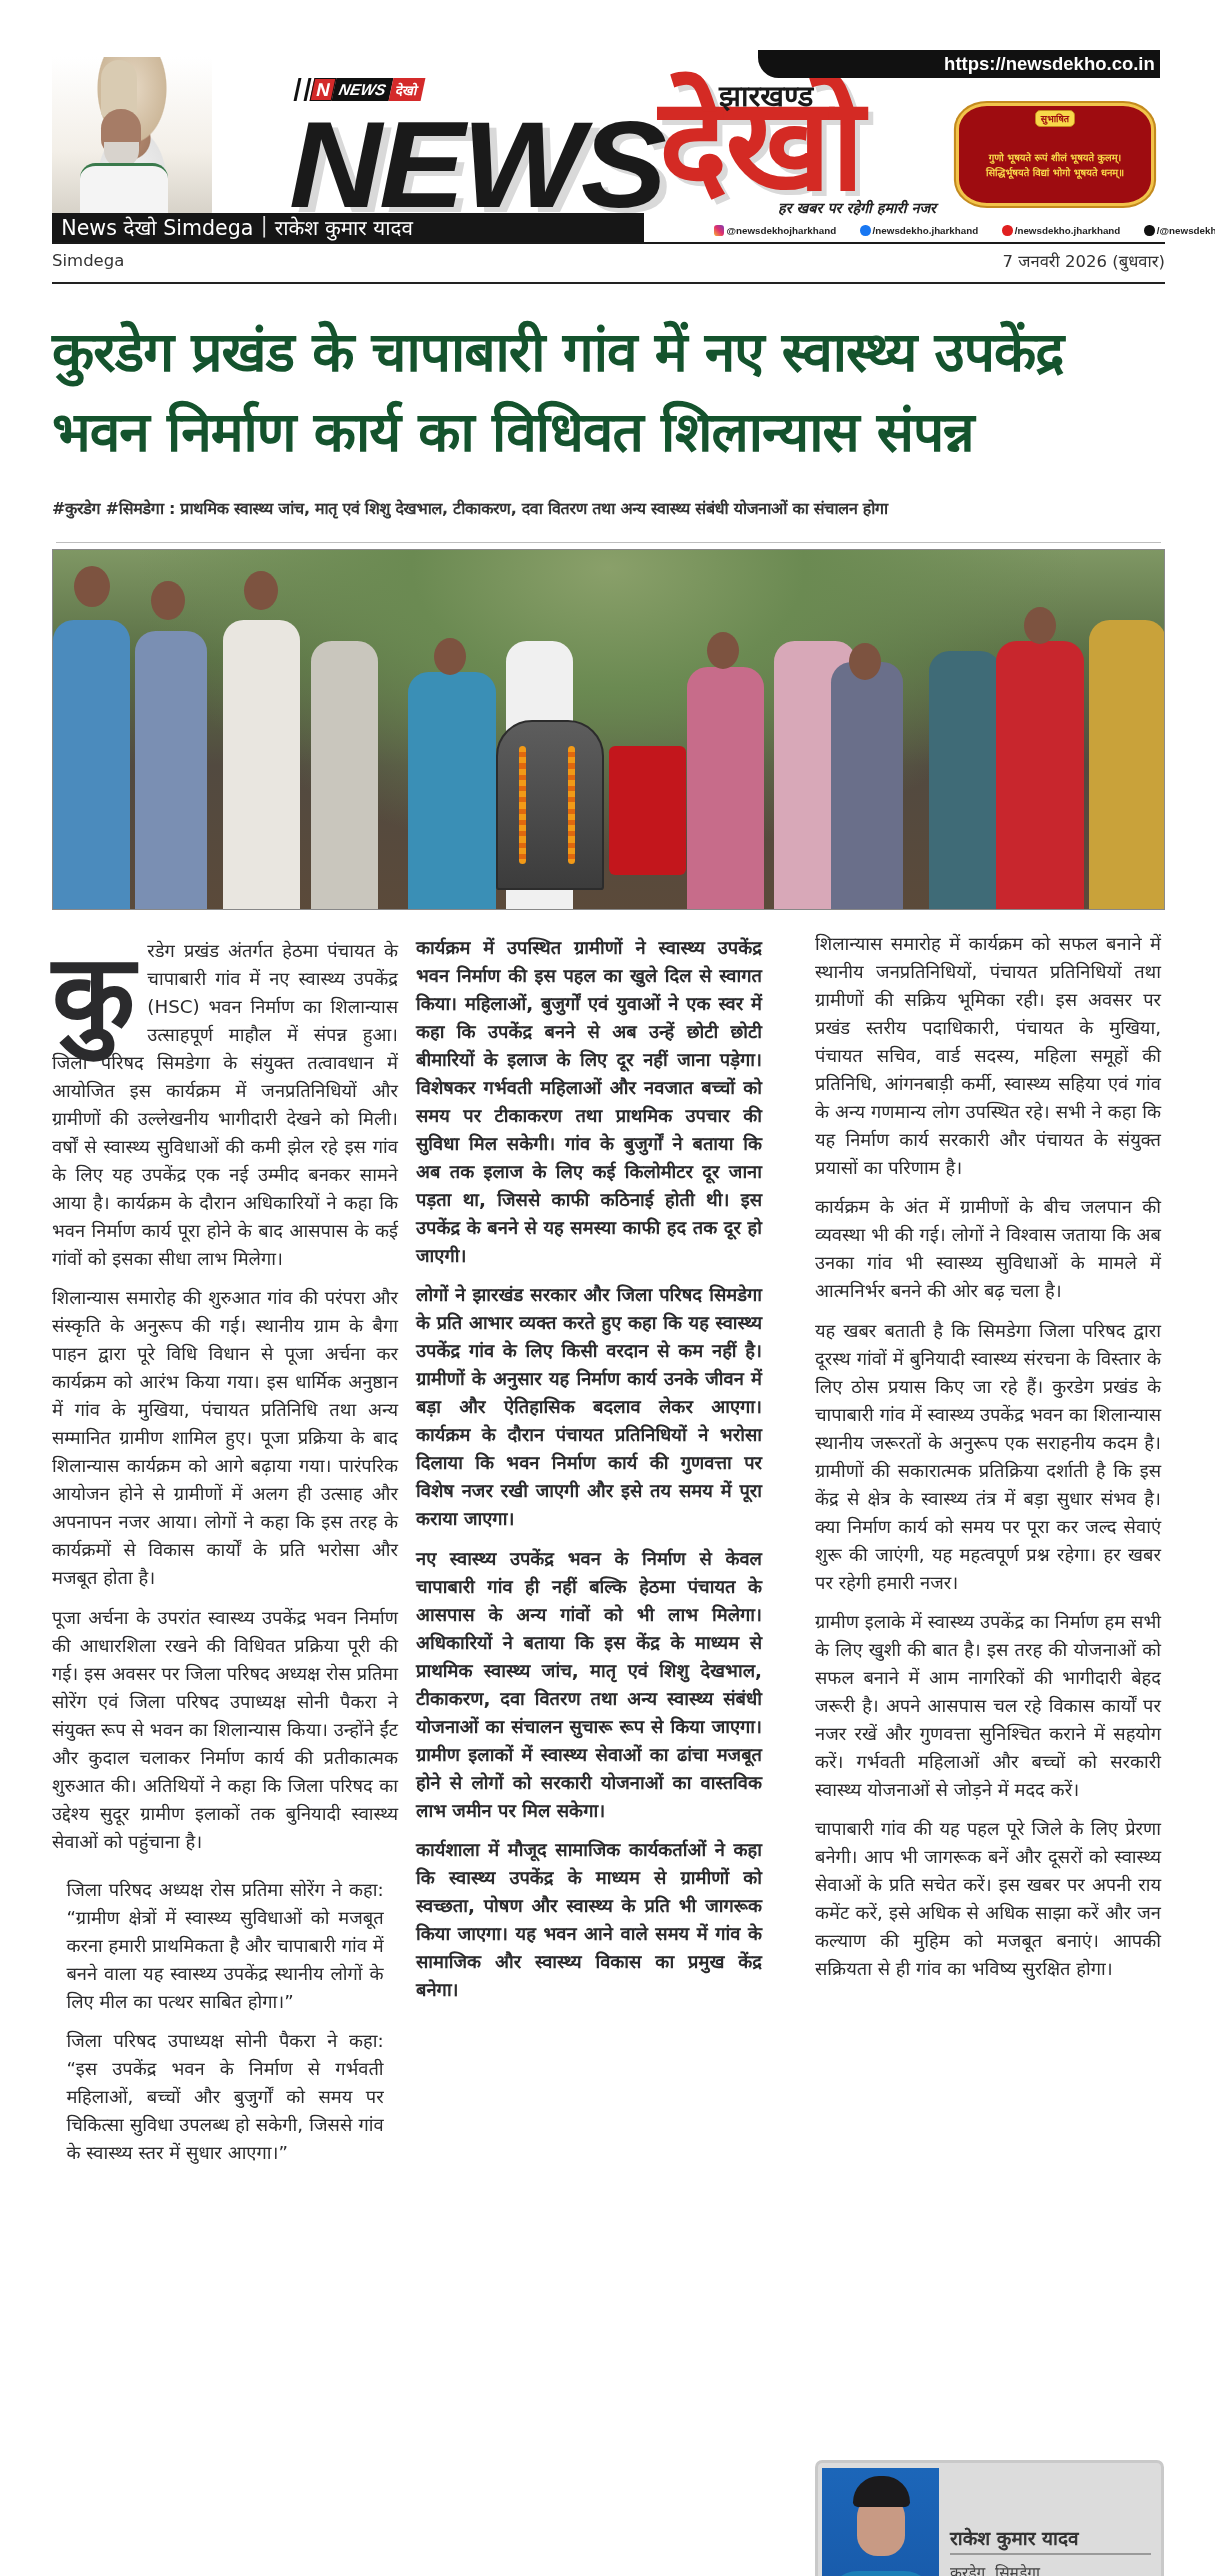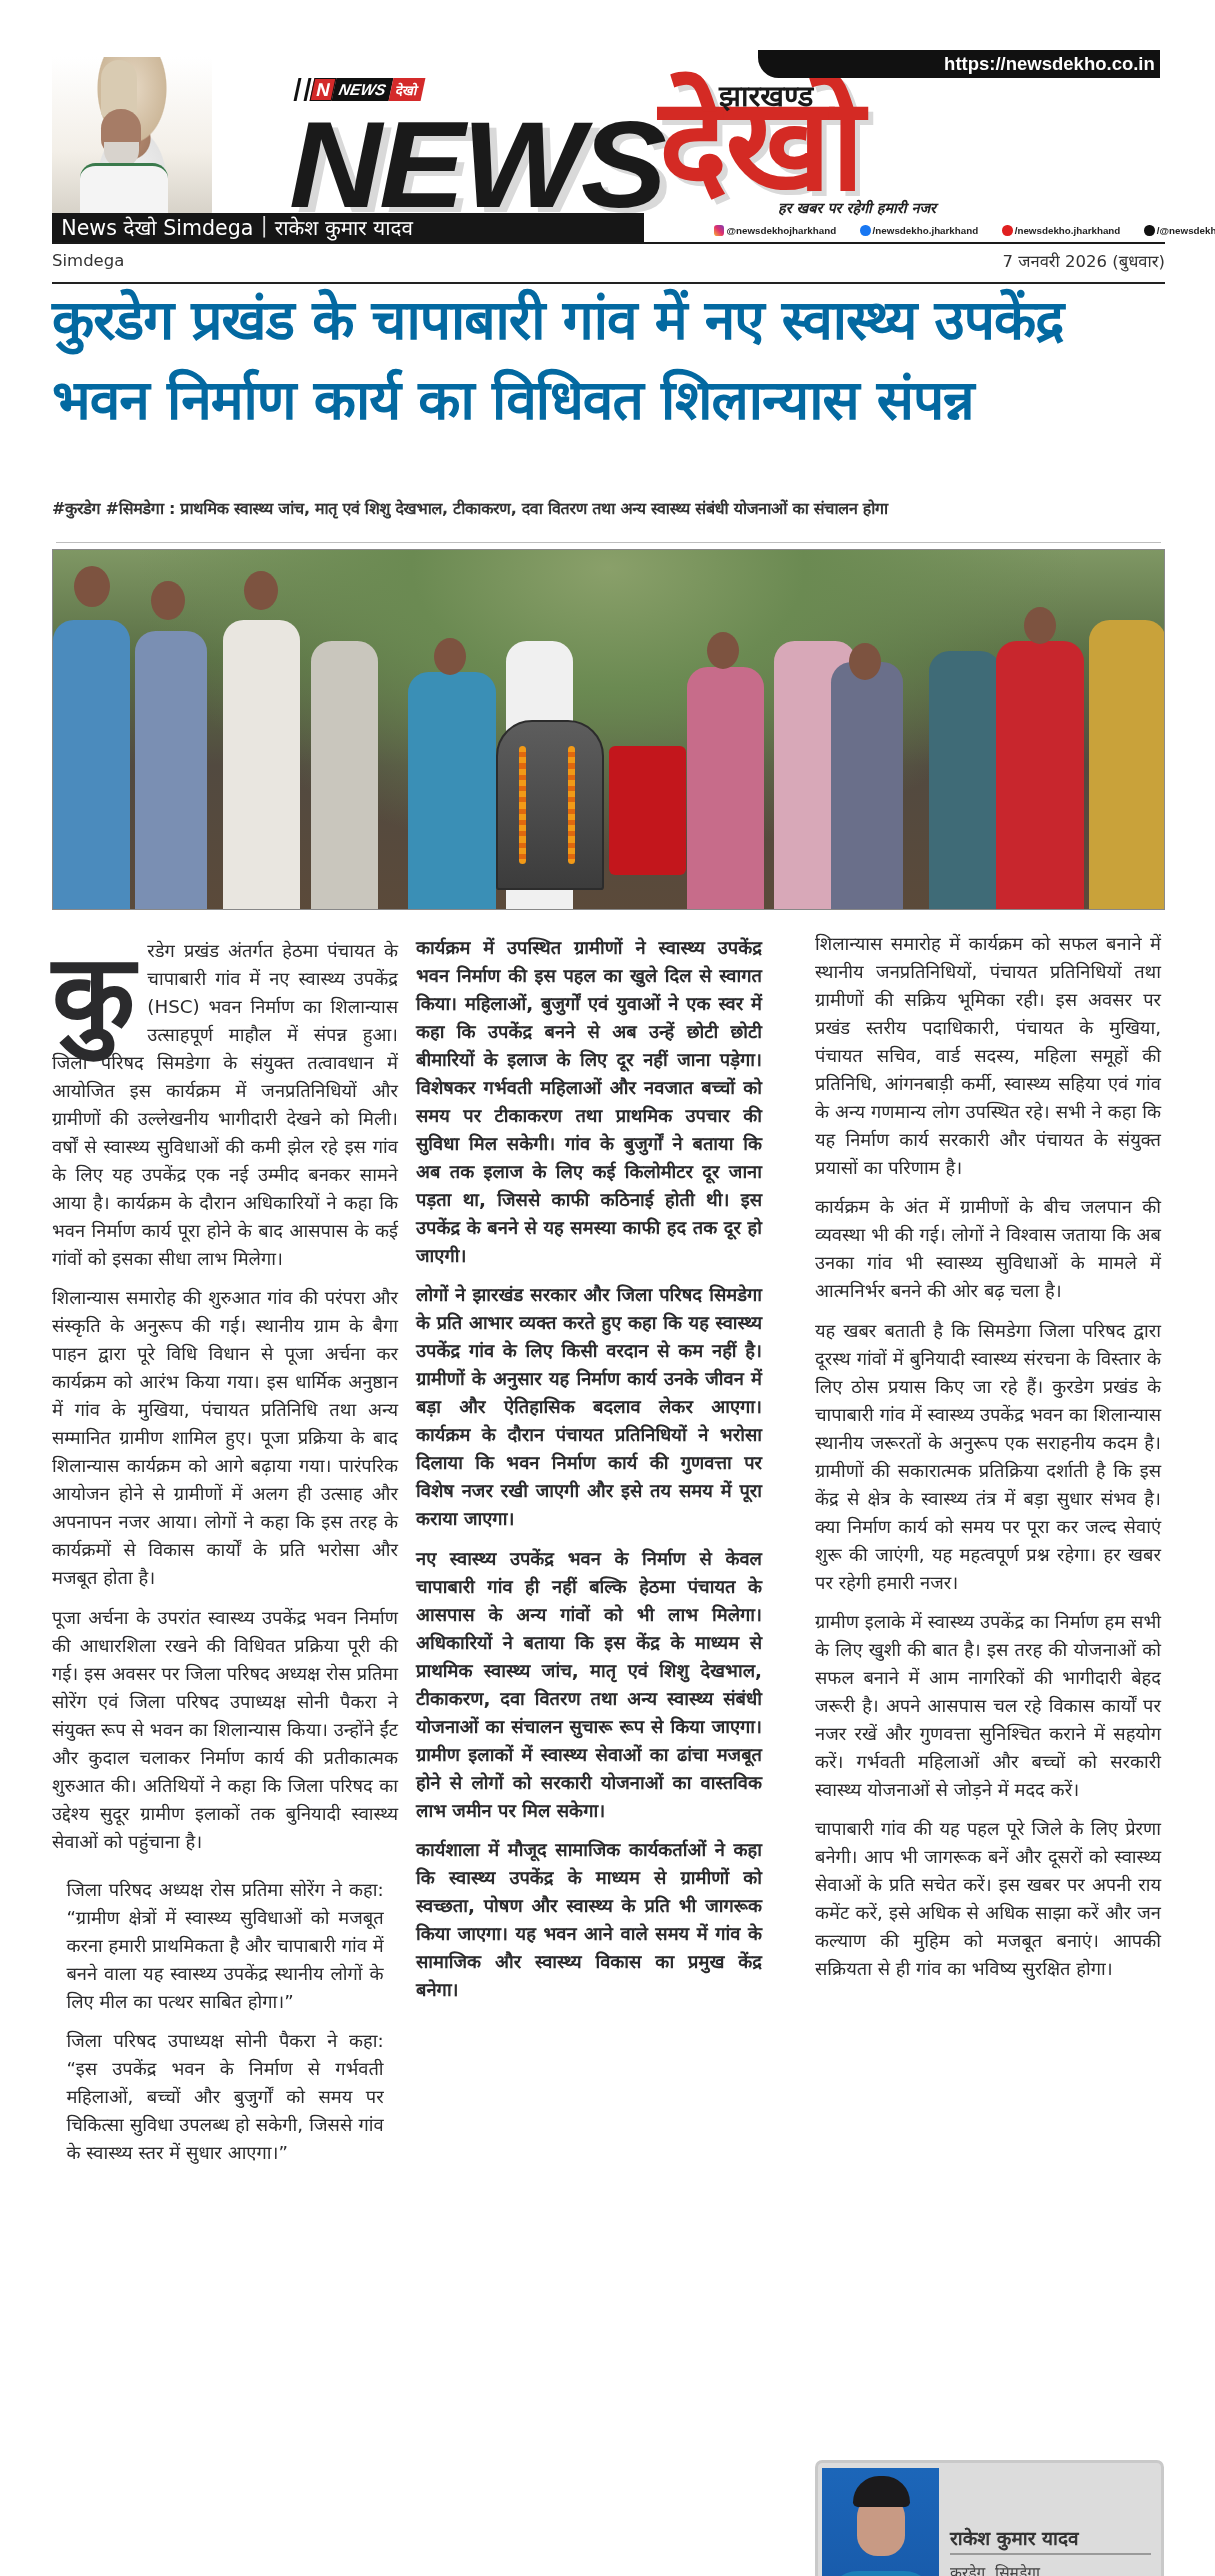--- a/index.html
+++ b/index.html
@@ -47,21 +47,21 @@
   .ico-fb { background: #1877f2; }
   .ico-yt { background: #e02020; }
   .ico-x { background: #111; }
   .social-row span.item { display:flex; align-items:center; margin-right: 20px; }
   .mast-rule { position: absolute; left: 52px; top: 242px; width: 1113px; height: 1.5px; background: #1a1a1a; }
 
   .dateline { position: absolute; left: 52px; top: 247px; width: 1113px; height: 26px; display: flex; justify-content: space-between; align-items: center; font-size: 16.5px; color: #333; gap: 48px; }
   .dateline-rule { position: absolute; left: 52px; top: 282px; width: 1113px; height: 2.1px; background: #222; }
 
   
-  .headline { position: absolute; left: 52px; top: 280px; width: 1118px; font-size: 55px; font-weight: bold; line-height: 80px; color: #0369a1; letter-spacing: -1px; }
+  .headline { position: absolute; left: 52px; top: 312px; width: 1118px; font-size: 55px; font-weight: bold; line-height: 80px; color: #14532d; letter-spacing: -1px; }
   .subhead { position: absolute; left: 52px; top: 497px; width: 1113px; font-size: 16px; font-weight: bold; color: #333; white-space: nowrap; letter-spacing: -0.3px; }
   .subhead-rule { position: absolute; left: 56px; top: 542px; width: 1105px; height: 1px; background: #bdbdbd; }
 
   
   .main-photo { position: absolute; left: 52px; top: 549px; width: 1113px; height: 361px; border: 1px solid #888;
     background:
       linear-gradient(180deg, rgba(70,90,60,0.0) 0%, rgba(0,0,0,0) 100%),
       radial-gradient(ellipse at 50% 5%, #8aa06a 0%, #6b8a52 25%, transparent 60%),
       linear-gradient(180deg, #7f9764 0%, #5a6f45 30%, #524a40 60%, #5b4a3a 100%);
     overflow: hidden; }
@@ -107,20 +107,27 @@
     <span class="dekho">देखो</span>
   </div>
 
   <div class="big-news">NEWS</div>
   <div class="big-dekho">देखो</div>
   <div class="jharkhand">झारखण्ड</div>
   <div class="tagline">हर खबर पर रहेगी हमारी नजर</div>
 
   <a class="url-badge">https://newsdekho.co.in</a>
 
+  <div class="subhashit">
+    <span class="label">सुभाषित</span>
+    <div class="verse">
+      <div>गुणो भूषयते रूपं शीलं भूषयते कुलम्।</div>
+      <div>सिद्धिर्भूषयते विद्यां भोगो भूषयते धनम्॥</div>
+    </div>
+  </div>
 
   <div class="byline-bar">
     <span>News देखो Simdega</span>
     <span class="sep">|</span>
     <span>राकेश कुमार यादव</span>
   </div>
 
   <div class="social-row">
     <span class="item">
         <span class="ico ico-ig"></span>

